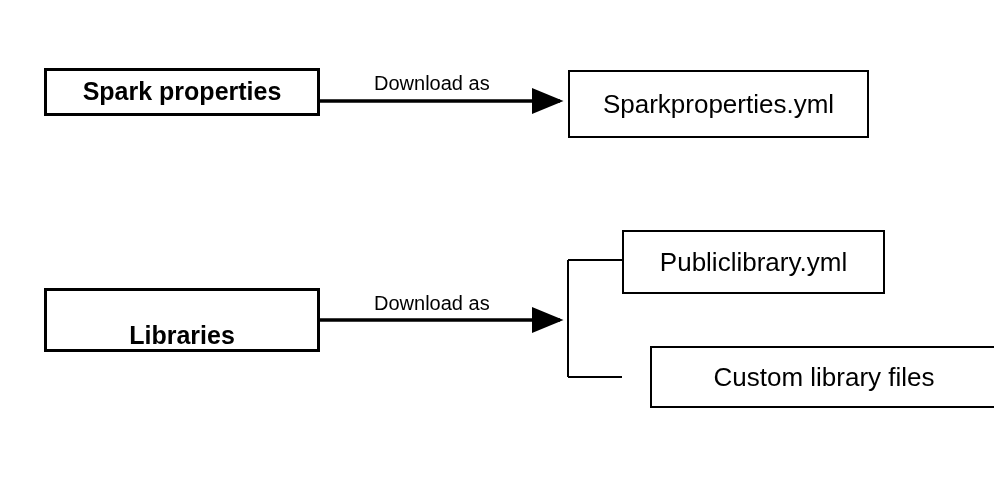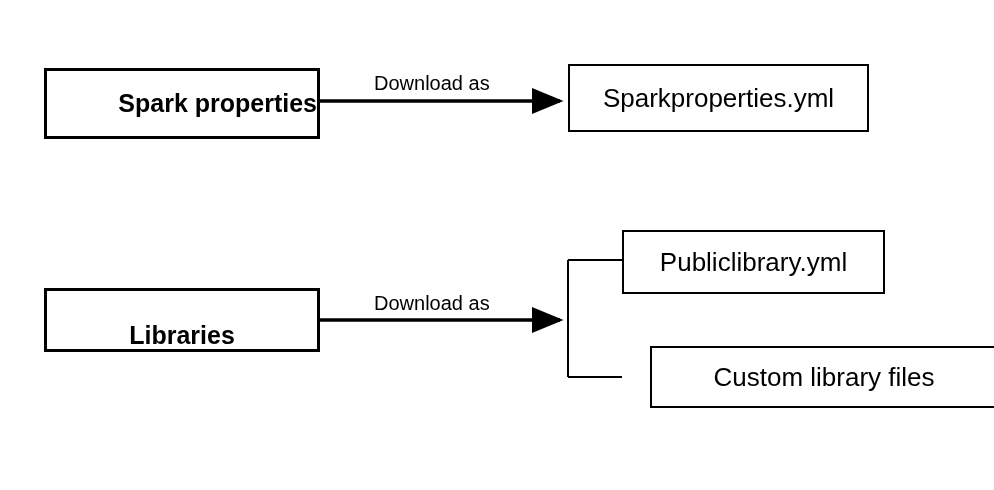--- a/index.html
+++ b/index.html
@@ -75,29 +75,29 @@
       </marker>
     </defs>
 
     <line x1="320" y1="101" x2="560" y2="101" stroke="#000000" stroke-width="3.5" marker-end="url(#arrowhead)"></line>
 
     <line x1="320" y1="320" x2="560" y2="320" stroke="#000000" stroke-width="3.5" marker-end="url(#arrowhead)"></line>
 
     <path d="M568,260 L568,377 M568,260 L622,260 M568,377 L622,377" stroke="#000000" stroke-width="2" fill="none"></path>
   </svg>
 
-  <div class="node source" style="left:44px; top:68px; width:276px; height:71px;justify-content:flex-end;">
+  <div class="node source" style="left:44px; top:68px; width:276px; height:48px;">
     <span class="node-label">Spark properties</span>
   </div>
 
   <div class="edge-label" style="left:374px; top:72px;">
     <span>Download as</span>
   </div>
 
-  <div class="node target" style="left:568px; top:64px; width:301px; height:68px;">
+  <div class="node target" style="left:568px; top:70px; width:301px; height:68px;">
     <span class="node-label">Sparkproperties.yml</span>
   </div>
 
   <div class="node source" style="left:44px; top:288px; width:276px; height:64px;align-items:flex-end;">
     <span class="node-label">Libraries</span>
   </div>
 
   <div class="edge-label" style="left:374px; top:292px;">
     <span>Download as</span>
   </div>

